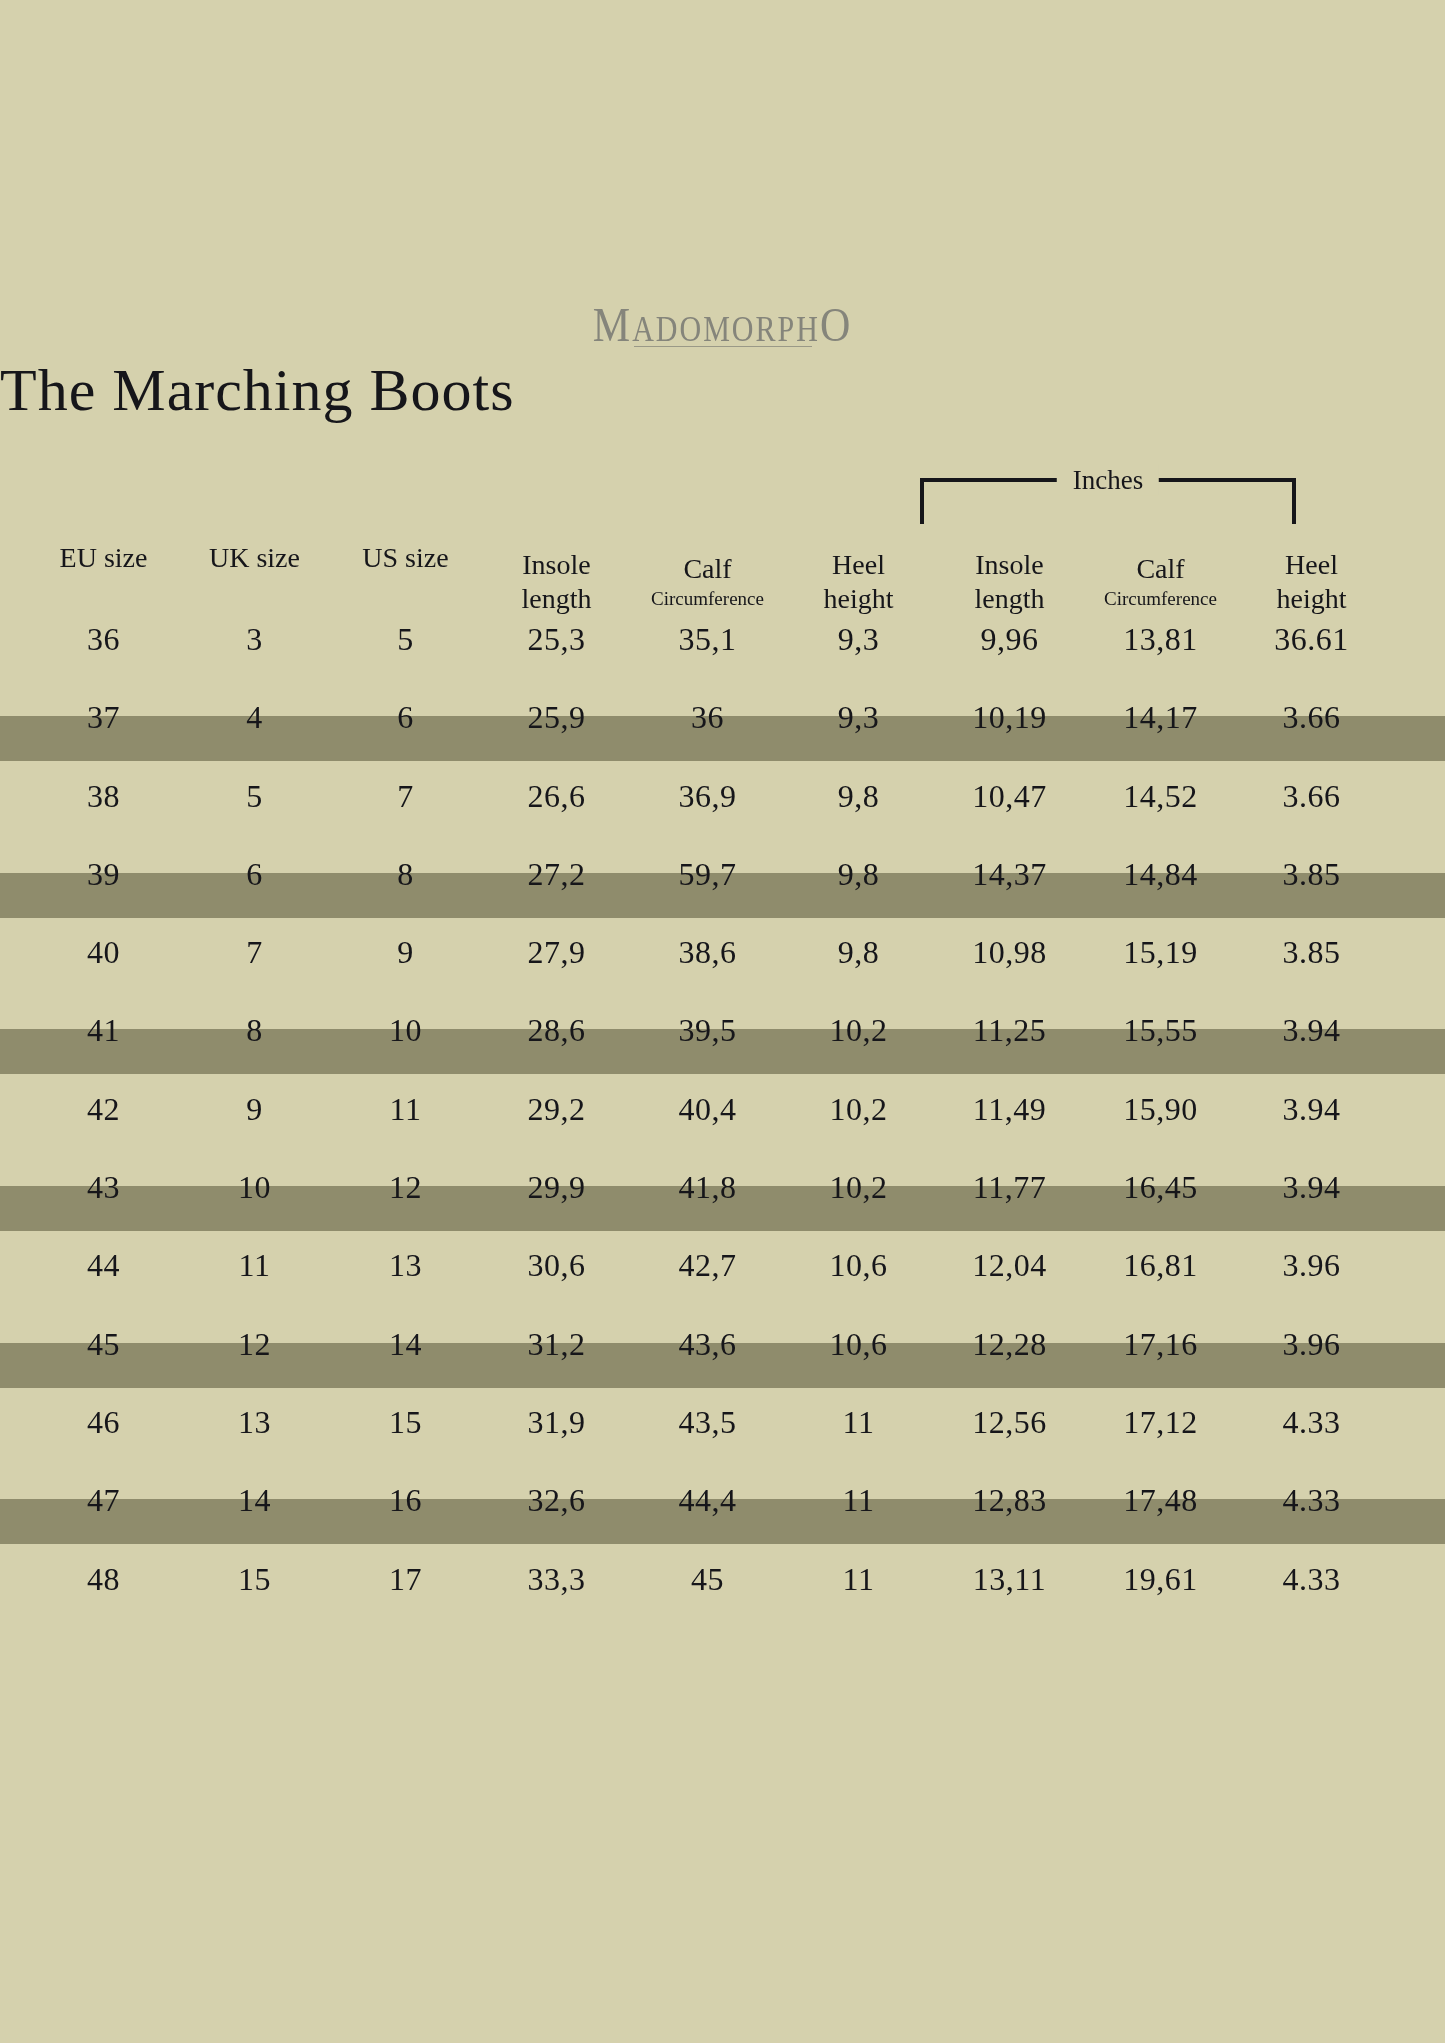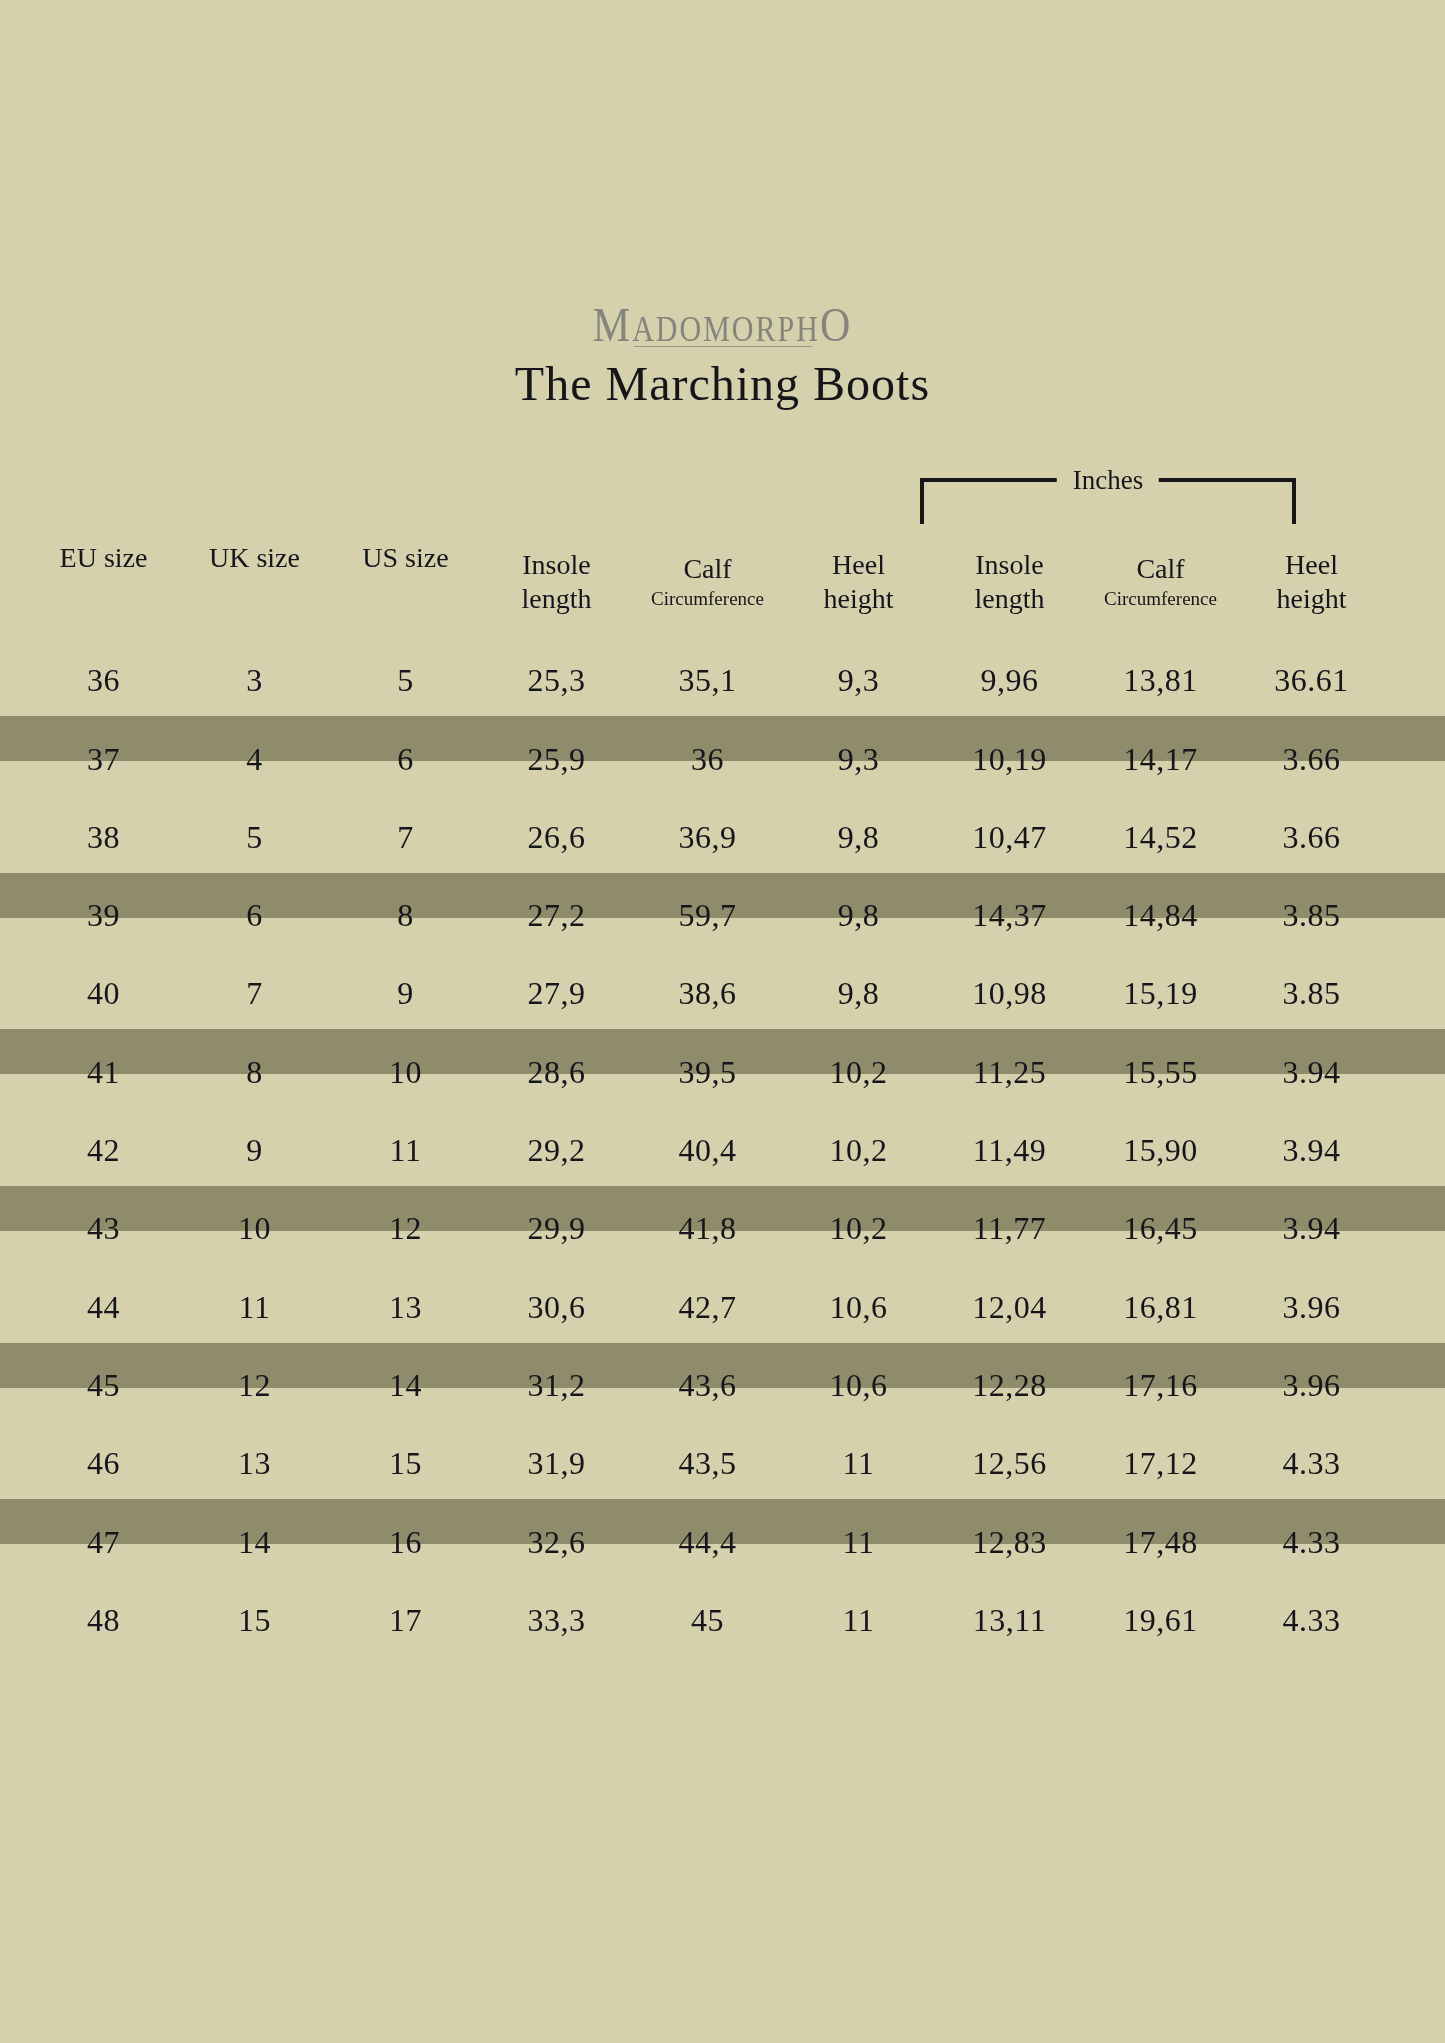--- a/index.html
+++ b/index.html
@@ -15,43 +15,43 @@
 
   
   .brand{position:absolute;top:300px;left:0;width:100%;text-align:center;}
   .brand-text{display:inline-block;transform:scaleY(1.18);transform-origin:top center;
               color:var(--brand);letter-spacing:2px;line-height:1;white-space:nowrap;}
   .brand-text .cap{font-size:42px;}
   .brand-text .mid{font-size:30px;}
   .brand-underline{width:178px;height:1px;background:var(--brand);opacity:.75;margin:4px auto 0;}
 
   
-  .title{position:absolute;top:356px;left:0;width:100%;text-align:center;
-         font-size:48px;font-weight:normal;letter-spacing:1px;}
+  .title{position:absolute;top:356px;left:0;width:100%;
+         font-size:60px;font-weight:normal;letter-spacing:1px;}
 
   
   .cols-region{position:absolute;left:28px;top:0;width:1359px;height:640px;}
   .bracket{position:absolute;top:478px;height:42px;border-top:4px solid var(--ink);}
   .bracket::before,.bracket::after{content:"";position:absolute;top:-4px;width:4px;height:46px;background:var(--ink);}
   .bracket::before{left:0;}
   .bracket::after{right:0;}
   .bracket-label{position:absolute;top:0;left:50%;transform:translate(-50%,-55%);
                  background:var(--bg);padding:0 16px;font-size:27px;white-space:nowrap;}
   .bracket.cm{left:491px;width:376px;}
   .bracket.in{left:892px;width:376px;}
 
   .header-row{position:absolute;top:532px;left:0;width:100%;height:100px;
               display:flex;align-items:center;}
   .hcell{flex:1;text-align:center;font-size:28px;line-height:1.22;}
   .hcell.single{transform:translateY(-24px);}
   .hsub{font-size:19px;line-height:1.35;text-align:center;}
 
   
   .tbody{position:absolute;top:621px;left:0;width:100%;}
-  .trow{height:78.3px;display:flex;align-items:flex-end;padding:0 58px 0 28px;}
+  .trow{height:78.3px;display:flex;align-items:flex-start;padding:0 58px 0 28px;}
   .trow.striped{background:linear-gradient(to bottom,
       rgba(0,0,0,0) 16.6px, var(--stripe) 16.6px,
       var(--stripe) 61.7px, rgba(0,0,0,0) 61.7px);}
   .tcell{flex:1;text-align:center;font-size:32px;letter-spacing:.5px;}
 </style>
 </head>
 <body>
 
 <div class="page">
 

